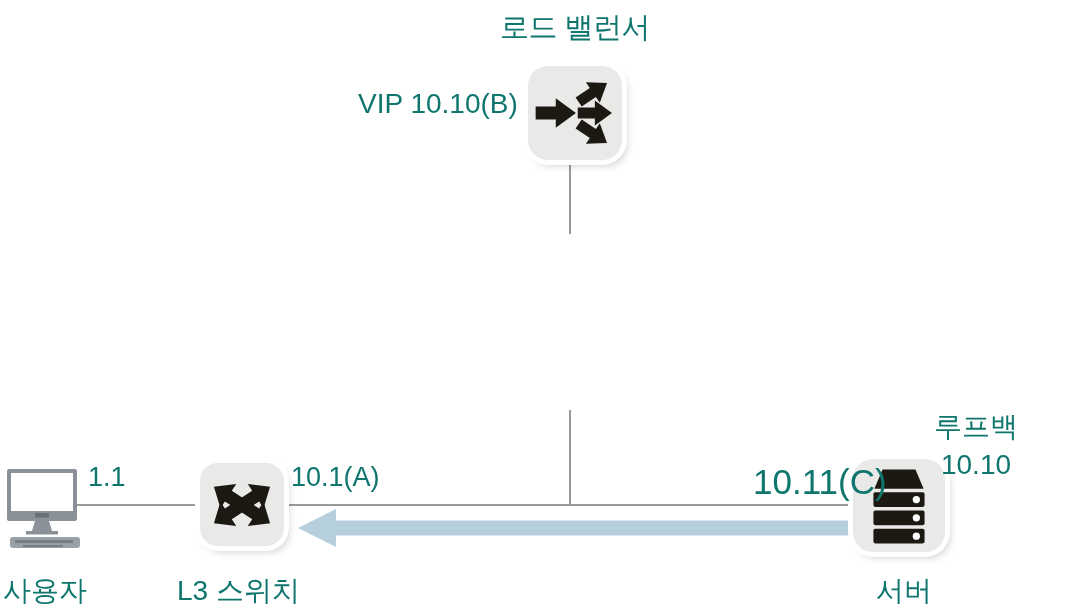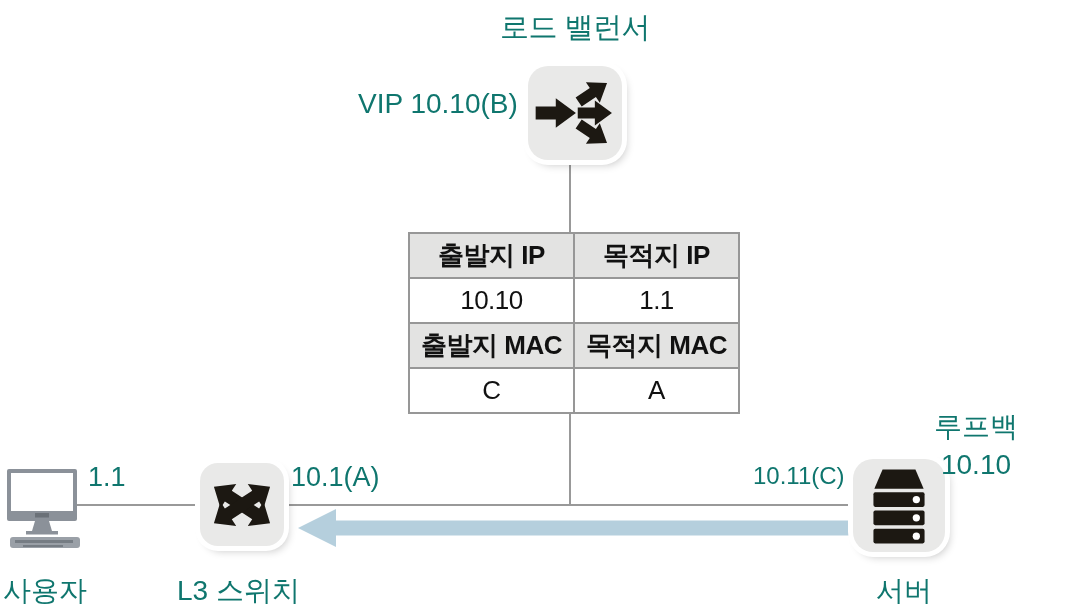--- a/index.html
+++ b/index.html
@@ -12,21 +12,21 @@
     background: #ffffff;
     overflow: hidden;
   }
 
   
   .lbl { position: absolute; white-space: nowrap; color: #0f766e; }
   .title        { left: 500px; top: 8px;   font-size: 29px; letter-spacing: -0.5px; }
   .vip          { left: 358px; top: 88px;  font-size: 28px; }
   .user-ip      { left: 88px;  top: 462px; font-size: 27px; }
   .switch-if    { left: 291px; top: 462px; font-size: 27px; }
-  .server-if    { left: 753px; top: 462px; font-size: 24px; }
+  .server-if    { left: 753px; top: 462px; font-size: 35px; }
   .loopback     { left: 890px; top: 408px; width: 172px; text-align: center;
                   font-size: 28px; line-height: 38px; }
   .cap-user     { left: 3px;   top: 572px; font-size: 28px; }
   .cap-switch   { left: 177px; top: 572px; font-size: 28px; }
   .cap-server   { left: 876px; top: 572px; font-size: 28px; }
 
   
   .line { position: absolute; background: #999999; }
   .h-link   { left: 73px;  top: 504px; width: 785px; height: 2px; }
   .v-link-a { left: 569px; top: 158px; width: 2px;  height: 76px; }
@@ -91,40 +91,20 @@
       </defs>
       <g fill="#1c1812">
         <use href="#arrowR" transform="translate(4,47)"></use>
         <use href="#arrowR" transform="translate(50,47) scale(0.85)"></use>
         <use href="#arrowR" transform="translate(51,35) rotate(-34) scale(0.85)"></use>
         <use href="#arrowR" transform="translate(51,59) rotate(34) scale(0.85)"></use>
       </g>
     </svg>
   </div>
 
-  <table class="pkt">
-    <tbody>
-        <tr class="hdr">
-      <td>출발지 IP</td>
-      <td>목적지 IP</td>
-    </tr>
-    <tr class="val">
-      <td>10.10</td>
-      <td>1.1</td>
-    </tr>
-    <tr class="hdr">
-      <td>출발지 MAC</td>
-      <td>목적지 MAC</td>
-    </tr>
-    <tr class="val">
-      <td>C</td>
-      <td>A</td>
-    </tr>
-  </tbody>
-    </table>
 
   <svg class="pc" width="76" height="84" viewBox="0 0 76 84">
     <rect x="1" y="1" width="70" height="52" rx="2" fill="#8b9199"></rect>
     <rect x="5" y="5" width="62" height="38" fill="#ffffff"></rect>
     <rect x="29" y="45" width="14" height="4.5" fill="#6b7178"></rect>
     <polygon points="29,53 43,53 46,63 26,63" fill="#8b9199"></polygon>
     <rect x="20" y="63" width="32" height="3.5" fill="#8b9199"></rect>
     <rect x="4" y="69" width="70" height="11" rx="3" fill="#9aa0a7"></rect>
     <rect x="9" y="72" width="58" height="3" fill="#767d84"></rect>
     <rect x="17" y="77" width="40" height="2" fill="#767d84"></rect>

